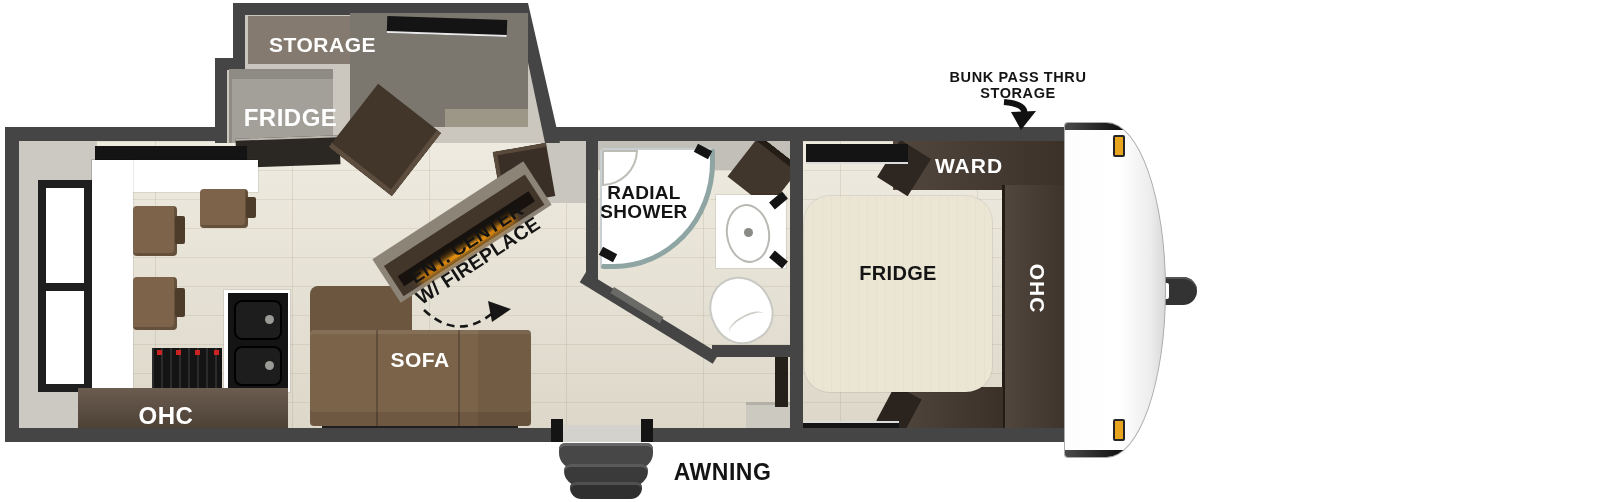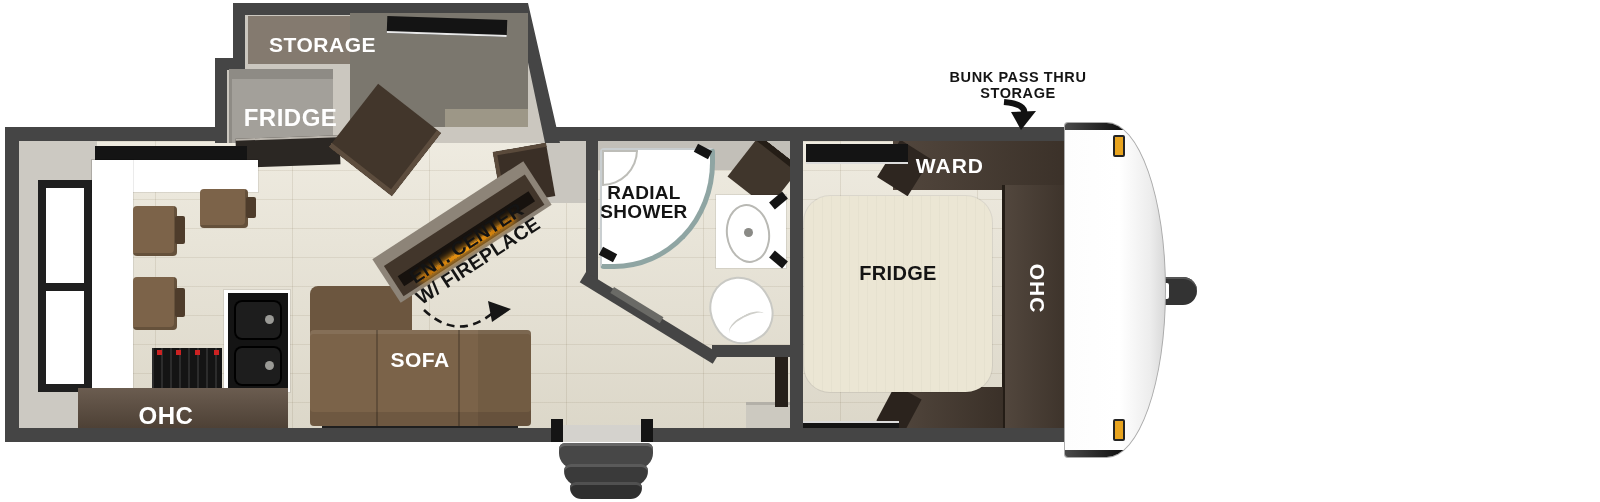--- a/index.html
+++ b/index.html
@@ -164,21 +164,21 @@
     <div class="abs" style="left:8px;bottom:8px;width:40px;height:16px;border-top:2px solid #cfcfca;border-radius:50%;"></div>
   </div>
 
   <div class="abs wall" style="left:586px;top:141px;width:12px;height:140px;"></div>
   <div class="abs wall" style="left:586px;top:272px;width:156px;height:12px;transform:rotate(31.5deg);transform-origin:0 0;"></div>
   <div class="abs" style="left:614px;top:287px;width:58px;height:7px;background:#6a6a66;transform:rotate(31.5deg);transform-origin:0 0;"></div>
   <div class="abs wall" style="left:712px;top:345px;width:91px;height:12px;"></div>
 
   <div class="abs woodcab" style="left:893px;top:141px;width:179px;height:49px;"></div>
   <div class="abs" style="left:886px;top:146px;width:36px;height:44px;background:#2e2620;transform:rotate(32deg);"></div>
-  <div class="abs lbl" style="left:884px;top:155px;width:100px;font-size:21px;letter-spacing:1px;text-align:right;">
+  <div class="abs lbl" style="left:919px;top:155px;width:100px;font-size:21px;letter-spacing:1px;">
     <span>WARD</span>
   </div>
 
   <div class="abs woodcab" style="left:1002px;top:185px;width:70px;height:255px;border-left:3px solid #241d16;"></div>
   <div class="abs lbl" style="left:987px;top:278px;width:100px;font-size:21px;transform:rotate(90deg);letter-spacing:1px;">
     <span>OHC</span>
   </div>
 
   <div class="abs woodcab" style="left:893px;top:387px;width:110px;height:51px;"></div>
   <div class="abs" style="left:884px;top:390px;width:30px;height:40px;background:#2b231d;transform:rotate(28deg);"></div>
@@ -225,14 +225,17 @@
   <div class="abs" style="left:1113px;top:419px;width:8px;height:18px;background:#e8a41f;border:2px solid #242424;border-radius:2px;"></div>
 
   <div class="abs dlbl" style="left:943px;top:69px;width:150px;font-size:14.5px;line-height:16px;letter-spacing:.6px;">
     <div>BUNK PASS THRU</div>
     <div>STORAGE</div>
   </div>
   <svg class="abs" style="left:1000px;top:99px;" width="38" height="32" viewBox="0 0 38 32">
     <path d="M4,3 Q27,5 24,16" fill="none" stroke="#111111" stroke-width="6"></path>
     <polygon points="11,13 36,12 21,31" fill="#111111"></polygon>
   </svg>
+  <div class="abs dlbl" style="left:650px;top:461px;width:145px;font-size:23px;letter-spacing:.5px;">
+    <span>AWNING</span>
+  </div>
 
 </div>
 
 </body></html>

